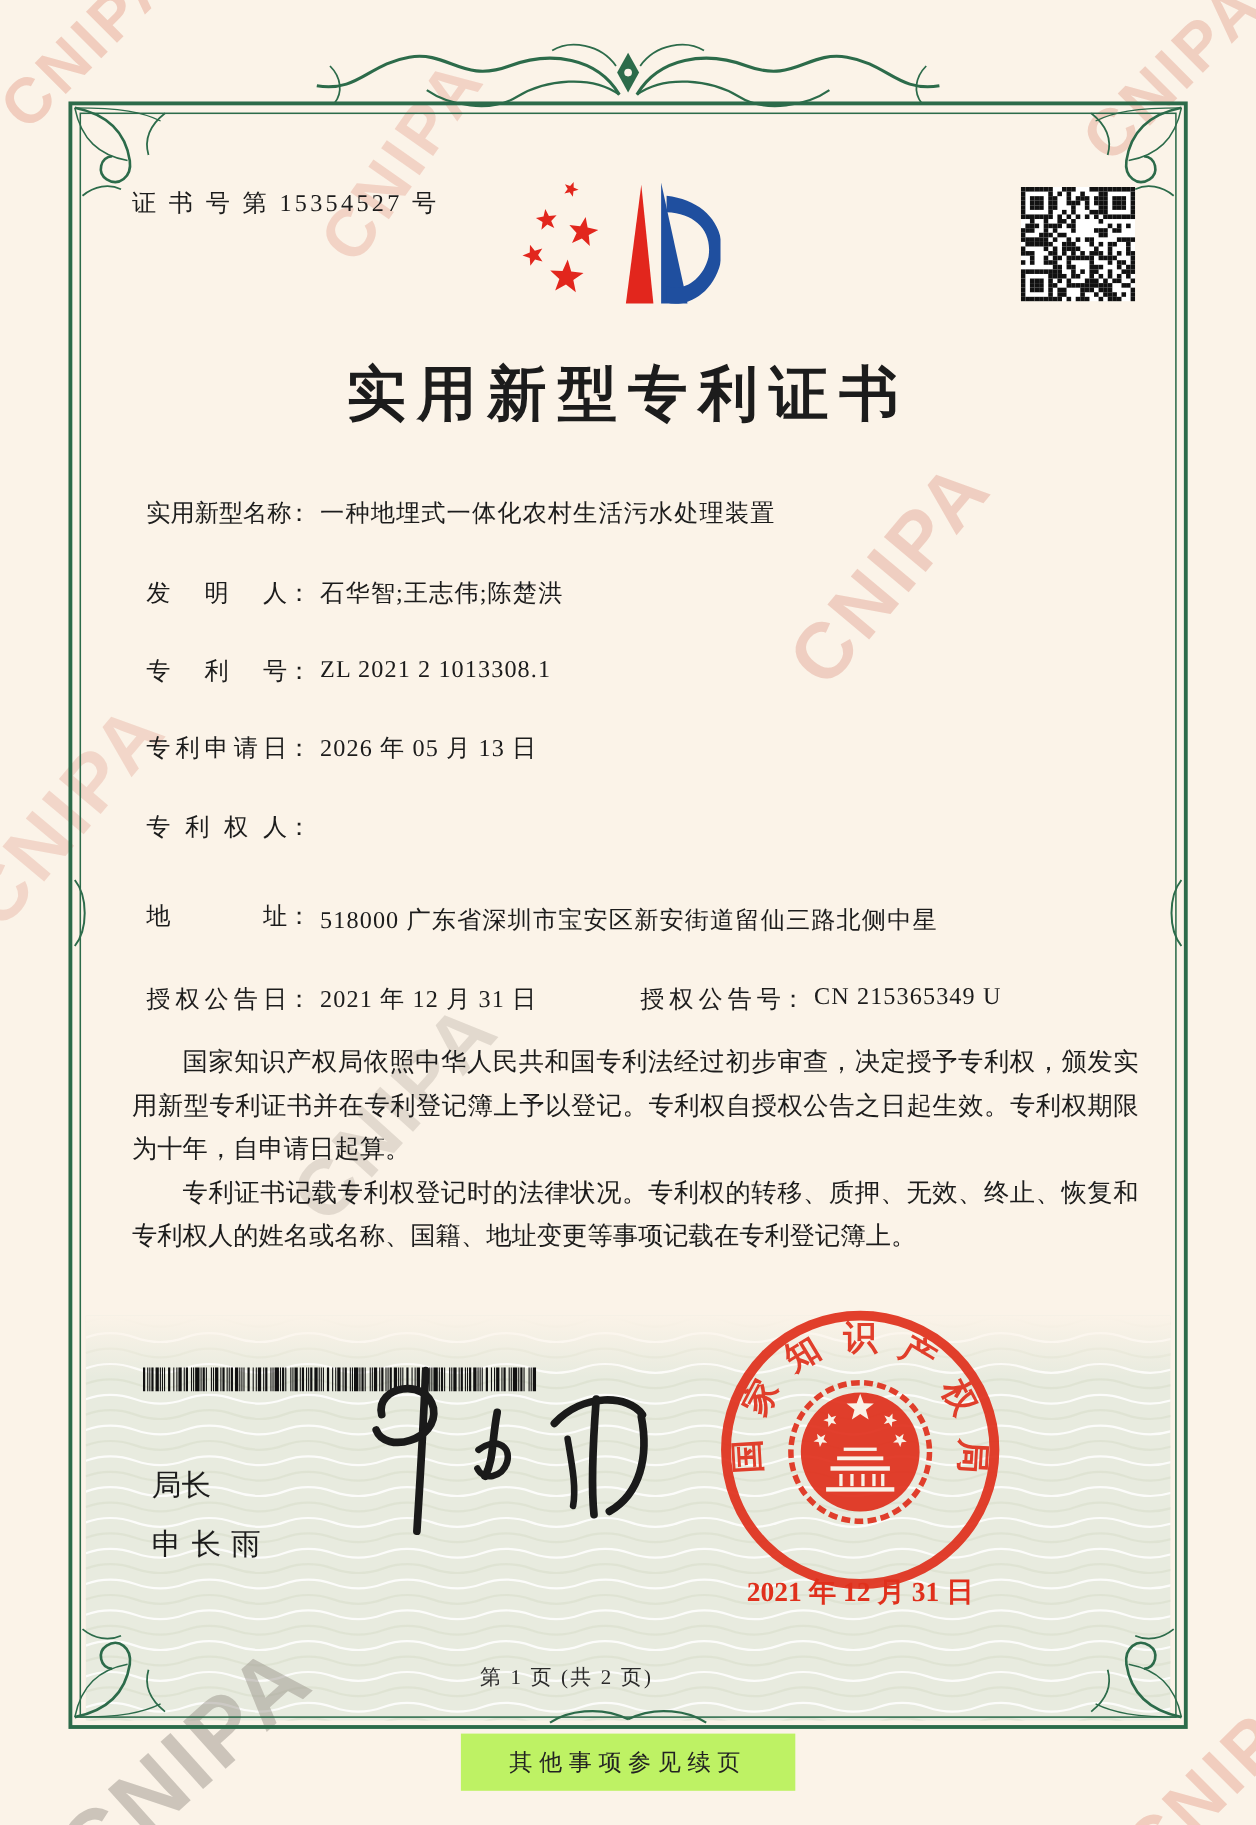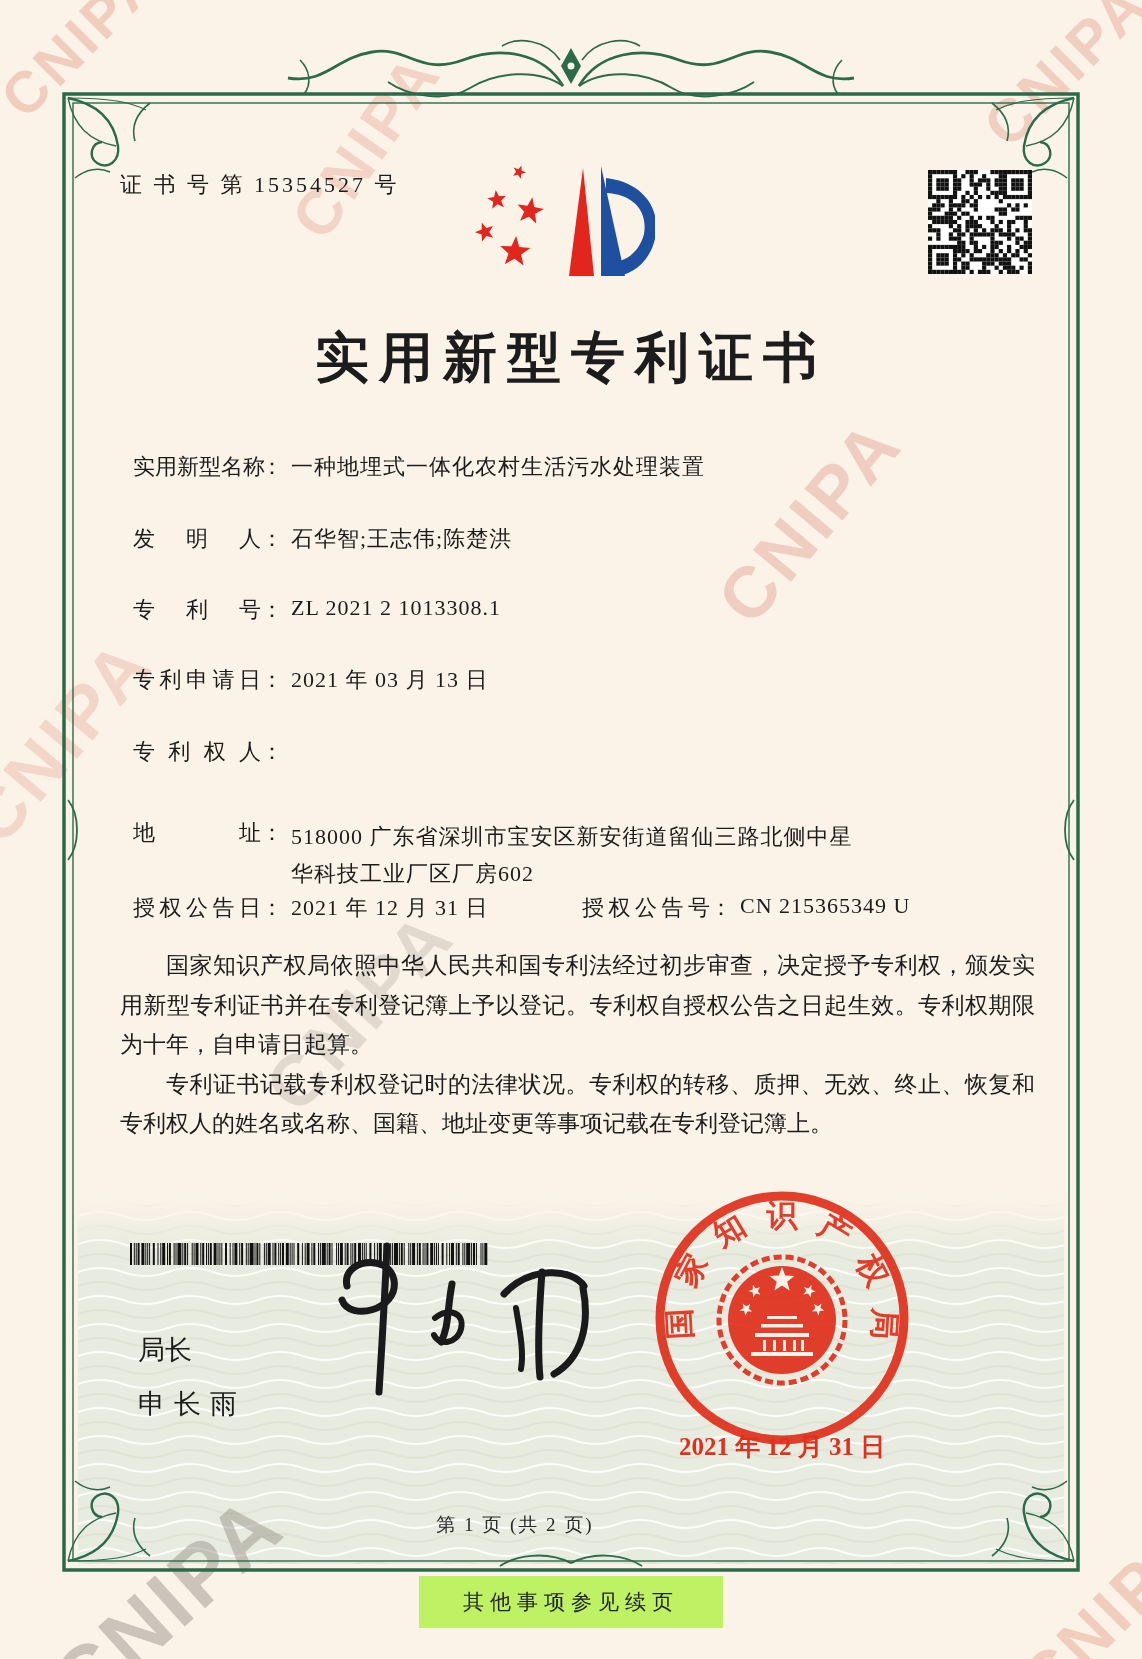--- a/index.html
+++ b/index.html
@@ -505,32 +505,31 @@
       <span class="val">石华智;王志伟;陈楚洪</span>
     </div>
     <div class="frow" style="top:595px;">
       <span class="lbl">专利号</span>
         <span class="colon">：</span>
       <span class="val">ZL 2021 2 1013308.1</span>
     </div>
     <div class="frow" style="top:665px;">
       <span class="lbl">专利申请日</span>
         <span class="colon">：</span>
-      <span class="val">2021 年 03 月 13 日</span>
+      <span class="val">2026 年 05 月 13 日</span>
     </div>
     <div class="frow" style="top:737px;">
       <span class="lbl">专利权人</span>
         <span class="colon">：</span>
     </div>
     <div class="frow" style="top:818px;">
       <span class="lbl">地址</span>
         <span class="colon">：</span>
       <span class="val">
         <div class="line">518000 广东省深圳市宝安区新安街道留仙三路北侧中星</div>
-        <div class="line">华科技工业厂区厂房602</div>
       </span>
     </div>
     <div class="frow" style="top:893px;">
       <span class="lbl">授权公告日</span>
         <span class="colon">：</span>
       <span class="val">2021 年 12 月 31 日</span>
     </div>
     <div class="frow" id="row-grant2" style="top:893px;">
       <span class="lbl">授权公告号</span>
         <span class="colon">：</span>

